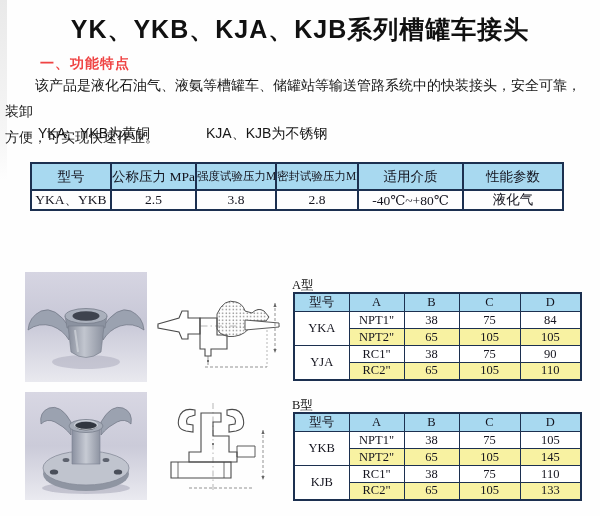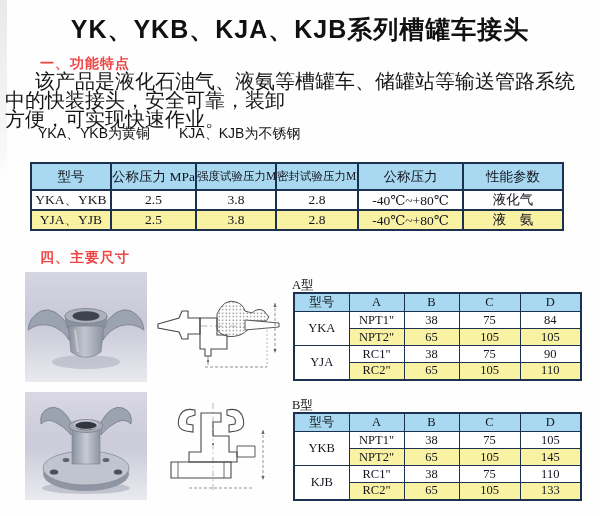--- a/index.html
+++ b/index.html
@@ -7,25 +7,25 @@
   body { font-family:"Liberation Sans","DejaVu Sans",sans-serif; color:#1b1b1b; position:relative; overflow:hidden; }
   .page { position:absolute; inset:0; background:#fefefe; }
   .edge { position:absolute; left:0; top:0; width:7px; height:180px;
           background:linear-gradient(180deg,#e9e9e9,#f7f7f7 80%,transparent); }
 
   .title { position:absolute; top:13px; left:0; width:600px; text-align:center;
            font-size:25px; font-weight:bold; color:#111; letter-spacing:1px; }
 
   .sec-h { position:absolute; left:40px; font-size:14px; font-weight:bold; color:#ef4444; letter-spacing:1px; }
 
-  .para { position:absolute; left:5px; top:72px; width:588px; font-size:20px; line-height:19px; color:#161616; font-weight:500; }
+  .para { position:absolute; left:5px; top:72px; width:588px; font-size:14px; line-height:26px; color:#161616; font-weight:500; }
   .indent { text-indent:30px; }
 
   .materials { position:absolute; left:38px; top:125px; font-size:14px; color:#161616; }
-  .materials .gap { margin-left:29px;text-align:right; }
+  .materials .gap { margin-left:56px;text-align:right; }
 
   table { border-collapse:collapse; table-layout:fixed;
           font-family:"Liberation Serif","DejaVu Serif",serif; color:#14141e; }
   td,th { text-align:center; vertical-align:middle; font-weight:normal; overflow:hidden; white-space:nowrap; }
 
   .perf { position:absolute; left:30px; top:162px; width:532px; }
   .perf th, .perf td { border:2px solid #1c3050; font-size:13.5px; }
   .perf thead th { background:#a8d9f0; height:27px; }
   .perf th.small { font-size:11.5px; }
   .perf tbody td { height:14px; }
@@ -72,45 +72,36 @@
         <col style="width:82px">
         <col style="width:105px">
         <col style="width:100px">
       </colgroup>
     <thead>
       <tr>
         <th>型号</th>
         <th>公称压力 MPa</th>
         <th class="small">强度试验压力MPa</th>
         <th class="small">密封试验压力MPa</th>
-        <th>公称压力</th>
+        <th>适用介质</th>
         <th>性能参数</th>
       </tr>
     </thead>
     <tbody>
       <tr>
         <td>YKA、YKB</td>
         <td>2.5</td>
         <td>3.8</td>
         <td>2.8</td>
         <td>-40℃~+80℃</td>
         <td>液化气</td>
       </tr>
-      <tr class="r-yellow">
-        <td>YJA、YJB</td>
-        <td>2.5</td>
-        <td>3.8</td>
-        <td>2.8</td>
-        <td>-40℃~+80℃</td>
-        <td>液　氨</td>
-      </tr>
     </tbody>
   </table>
 
-  <div class="sec-h" style="top:249px">四、主要尺寸</div>
 
   <svg class="photo" style="left:25px;top:272px" width="122" height="110" viewBox="0 0 122 110">
     <defs>
       <linearGradient id="bgA" x1="0" y1="0" x2="0" y2="1">
         <stop offset="0" stop-color="#d6d5e2"></stop>
           <stop offset="0.45" stop-color="#c8c8d7"></stop>
           <stop offset="1" stop-color="#e9e9ef"></stop>
       </linearGradient>
       <linearGradient id="gCup" x1="0" y1="0" x2="1" y2="0">
         <stop offset="0" stop-color="#878d9b"></stop>

